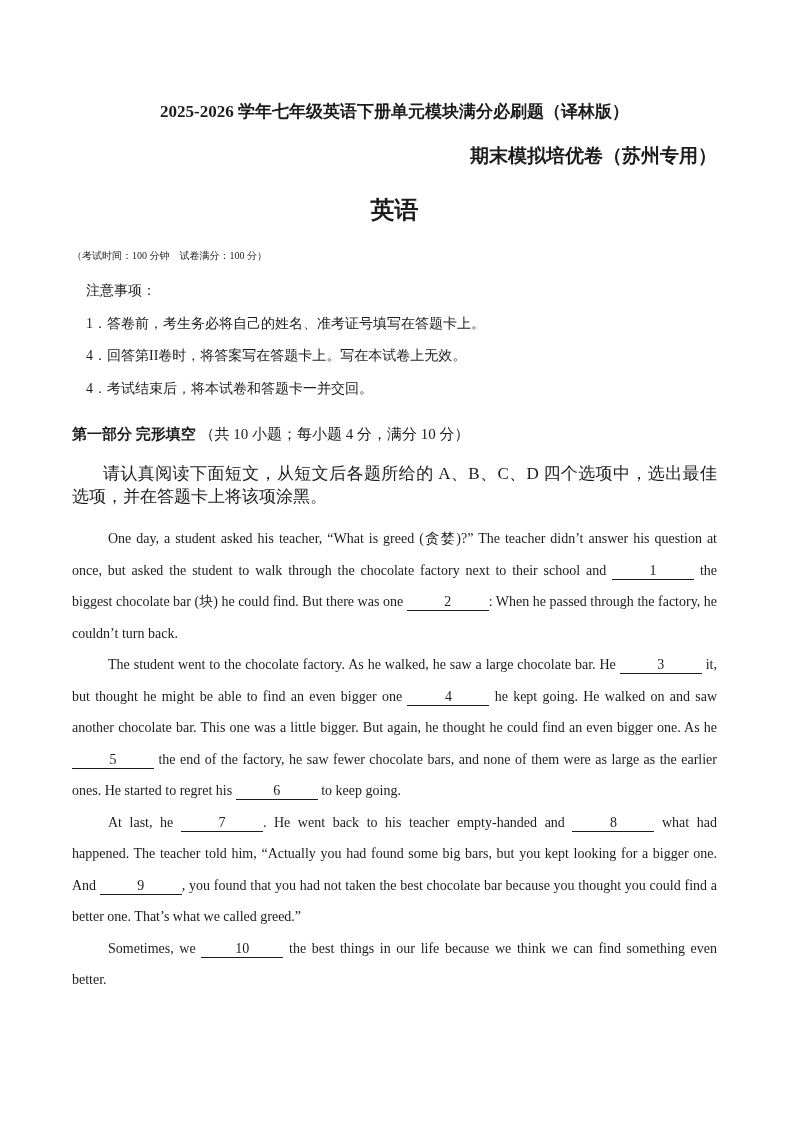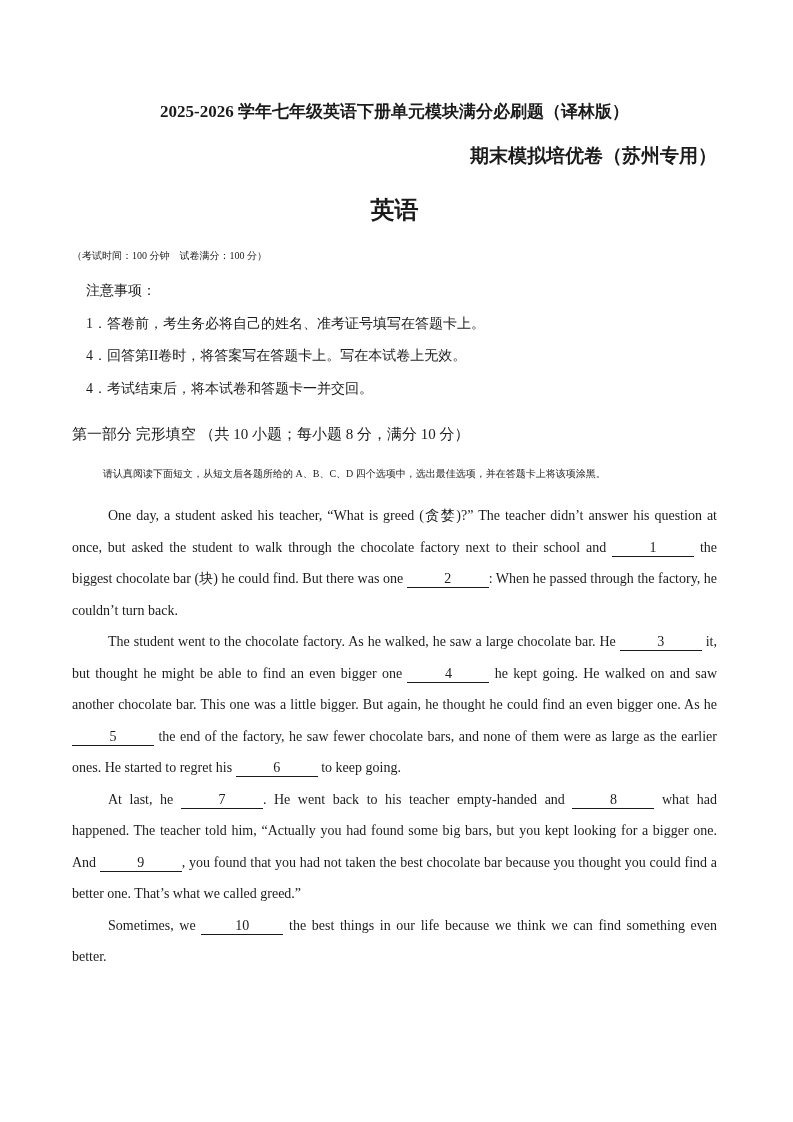--- a/index.html
+++ b/index.html
@@ -55,25 +55,25 @@
     line-height: 32.5px;
     text-align: justify;
     text-indent: 14px;
   }
   .section-heading {
     margin-top: 14px;
     font-size: 15px;
     line-height: 30px;
   }
   .section-heading .bold {
-    font-weight: normal;
+    font-weight: bold;
   }
   .section-intro {
     margin: 13px 0 0 0;
-    font-size: 10px;
+    font-size: 17px;
     line-height: 23px;
     text-align: justify;
     text-indent: 31px;
   }
   .passage {
     margin-top: 15px;
     font-size: 14px;
   }
   .passage p {
     margin: 0;
@@ -102,21 +102,21 @@
   <div class="subject-title">英语</div>
   <div class="exam-info">（考试时间：100 分钟　试卷满分：100 分）</div>
 
   <div class="notice">
     <p>注意事项：</p>
     <p>1．答卷前，考生务必将自己的姓名、准考证号填写在答题卡上。</p>
     <p>4．回答第II卷时，将答案写在答题卡上。写在本试卷上无效。</p>
     <p>4．考试结束后，将本试卷和答题卡一并交回。</p>
   </div>
 
-  <div class="section-heading"><span class="bold">第一部分  完形填空</span> <span>（共 10 小题；每小题 8 分，满分 10 分）</span></div>
+  <div class="section-heading"><span class="bold">第一部分  完形填空</span> <span>（共 10 小题；每小题 4 分，满分 10 分）</span></div>
 
   <p class="section-intro">请认真阅读下面短文，从短文后各题所给的 A、B、C、D 四个选项中，选出最佳选项，并在答题卡上将该项涂黑。</p>
 
   <div class="passage">
     <p><span>One day, a student asked his teacher, “What is greed (贪婪)?” The teacher didn’t answer his question at once, but asked the student to walk through the chocolate factory next to their school and </span><span class="blank">1</span><span> the biggest chocolate bar (块) he could find. But there was one </span><span class="blank">2</span><span>: When he passed through the factory, he couldn’t turn back.</span></p>
 
     <p><span>The student went to the chocolate factory. As he walked, he saw a large chocolate bar. He </span><span class="blank">3</span><span> it, but thought he might be able to find an even bigger one </span><span class="blank">4</span><span> he kept going. He walked on and saw another chocolate bar. This one was a little bigger. But again, he thought he could find an even bigger one. As he </span><span class="blank">5</span><span> the end of the factory, he saw fewer chocolate bars, and none of them were as large as the earlier ones. He started to regret his </span><span class="blank">6</span><span> to keep going.</span></p>
 
     <p><span>At last, he </span><span class="blank">7</span><span>. He went back to his teacher empty-handed and </span><span class="blank">8</span><span> what had happened. The teacher told him, “Actually you had found some big bars, but you kept looking for a bigger one. And </span><span class="blank">9</span><span>, you found that you had not taken the best chocolate bar because you thought you could find a better one. That’s what we called greed.”</span></p>
 

